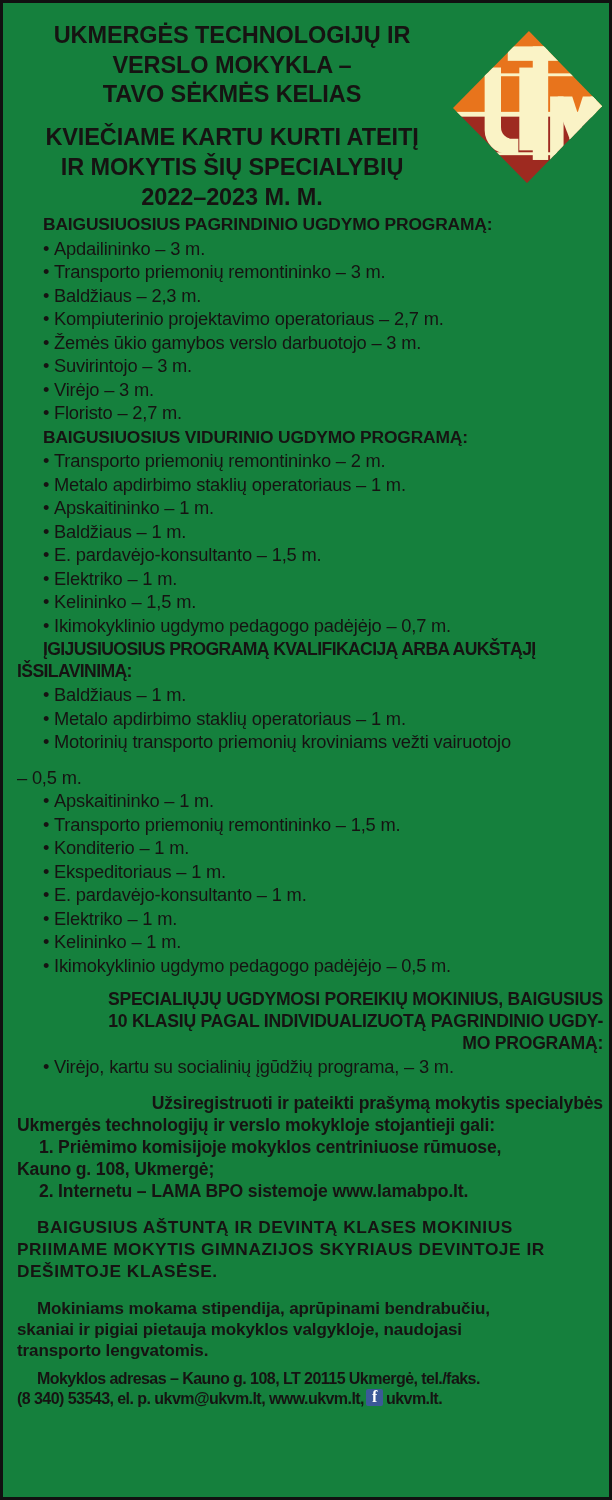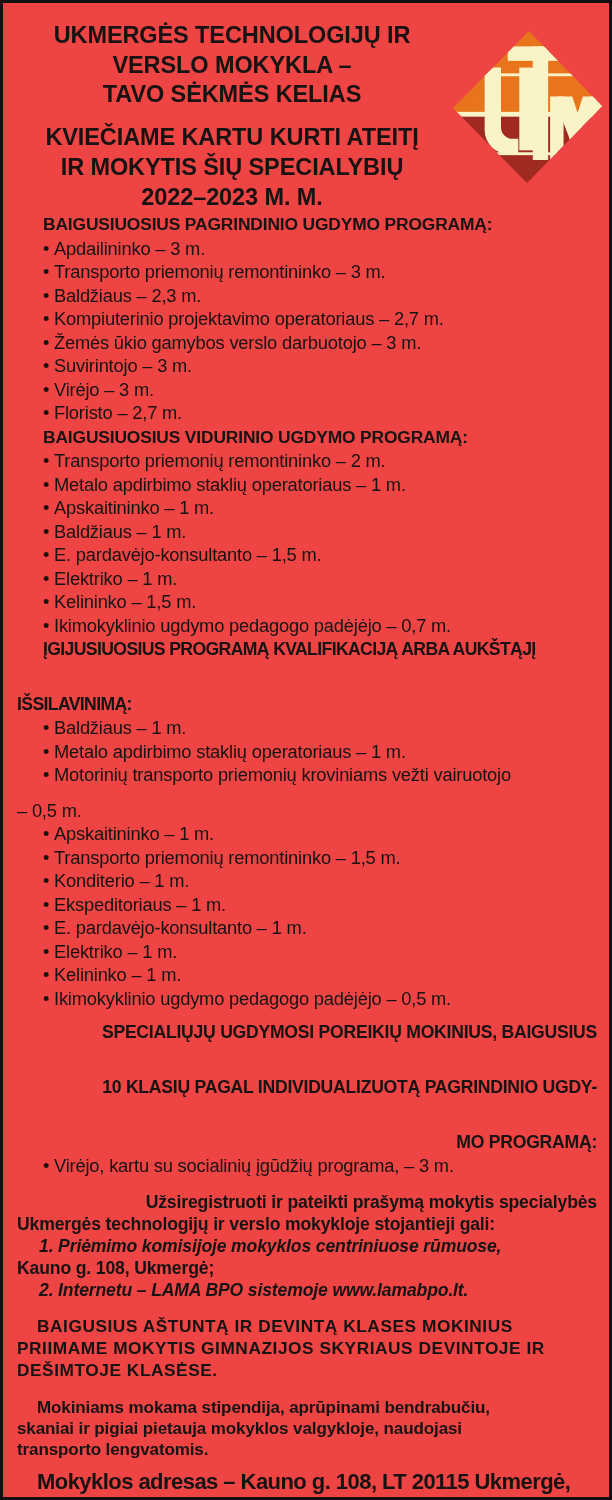--- a/index.html
+++ b/index.html
@@ -12,23 +12,23 @@
     height: 1500px;
     font-family: "Liberation Sans", sans-serif;
     -webkit-font-smoothing: antialiased;
   }
 
   #ad {
     position: relative;
     box-sizing: border-box;
     width: 612px;
     height: 1500px;
-    background: #ef4444;
+    background: #15803d;
     border: 3px solid #111111;
-    padding: 8px 12px 6px 14px;
+    padding: 8px 6px 6px 14px;
     overflow: hidden;
     color: #161312;
   }
 
   
   .header-wrap {
     position: relative;
     min-height: 196px;
   }
   .header-text {
@@ -76,21 +76,20 @@
     margin-left: 0;
     padding-left: 26px;
     text-indent: 0;
     font-stretch: condensed;
     letter-spacing: -0.62px;
     font-size: 17.6px;
   }
   .sec-head.wide .hang {
     display: block;
     margin-left: -26px;
-    margin-top: 33px;
   }
   ul.plist {
     list-style: none;
     margin: 0 0 0 26px;
     padding: 0;
     font-size: 18.3px;
     line-height: 1.285;
     letter-spacing: -0.18px;
   }
   ul.plist li {
@@ -114,21 +113,21 @@
 
   
   .prose {
     font-weight: bold;
     font-size: 17.6px;
     line-height: 1.255;
     letter-spacing: -0.15px;
     margin-top: 13px;
   }
   .prose .ind { padding-left: 20px; display: block; text-align: right; }
-  .prose .ind2 { padding-left: 22px; display: block; font-style: italic; }
+  .prose .ind2 { padding-left: 22px; display: block; }
 
   .caps-block {
     font-weight: bold;
     font-size: 17.3px;
     line-height: 1.28;
     letter-spacing: 0.55px;
     margin-top: 14px;
   }
   .caps-block .ind { padding-left: 20px; display: block; }
 
@@ -140,21 +139,21 @@
     margin-top: 15px;
   }
   .perks .ind { padding-left: 20px; display: block; }
   .perks .just {
     display: block;
     text-align: justify;
   }
 
   .contact {
     font-weight: bold;
-    font-size: 22px;
+    font-size: 16px;
     line-height: 1.28;
     letter-spacing: -0.55px;
     margin-top: 7px;
   }
   .contact .ind { padding-left: 20px; display: block; }
   .fb-icon {
     display: inline-block;
     width: 17px;
     height: 17px;
     background: #3B5998;

